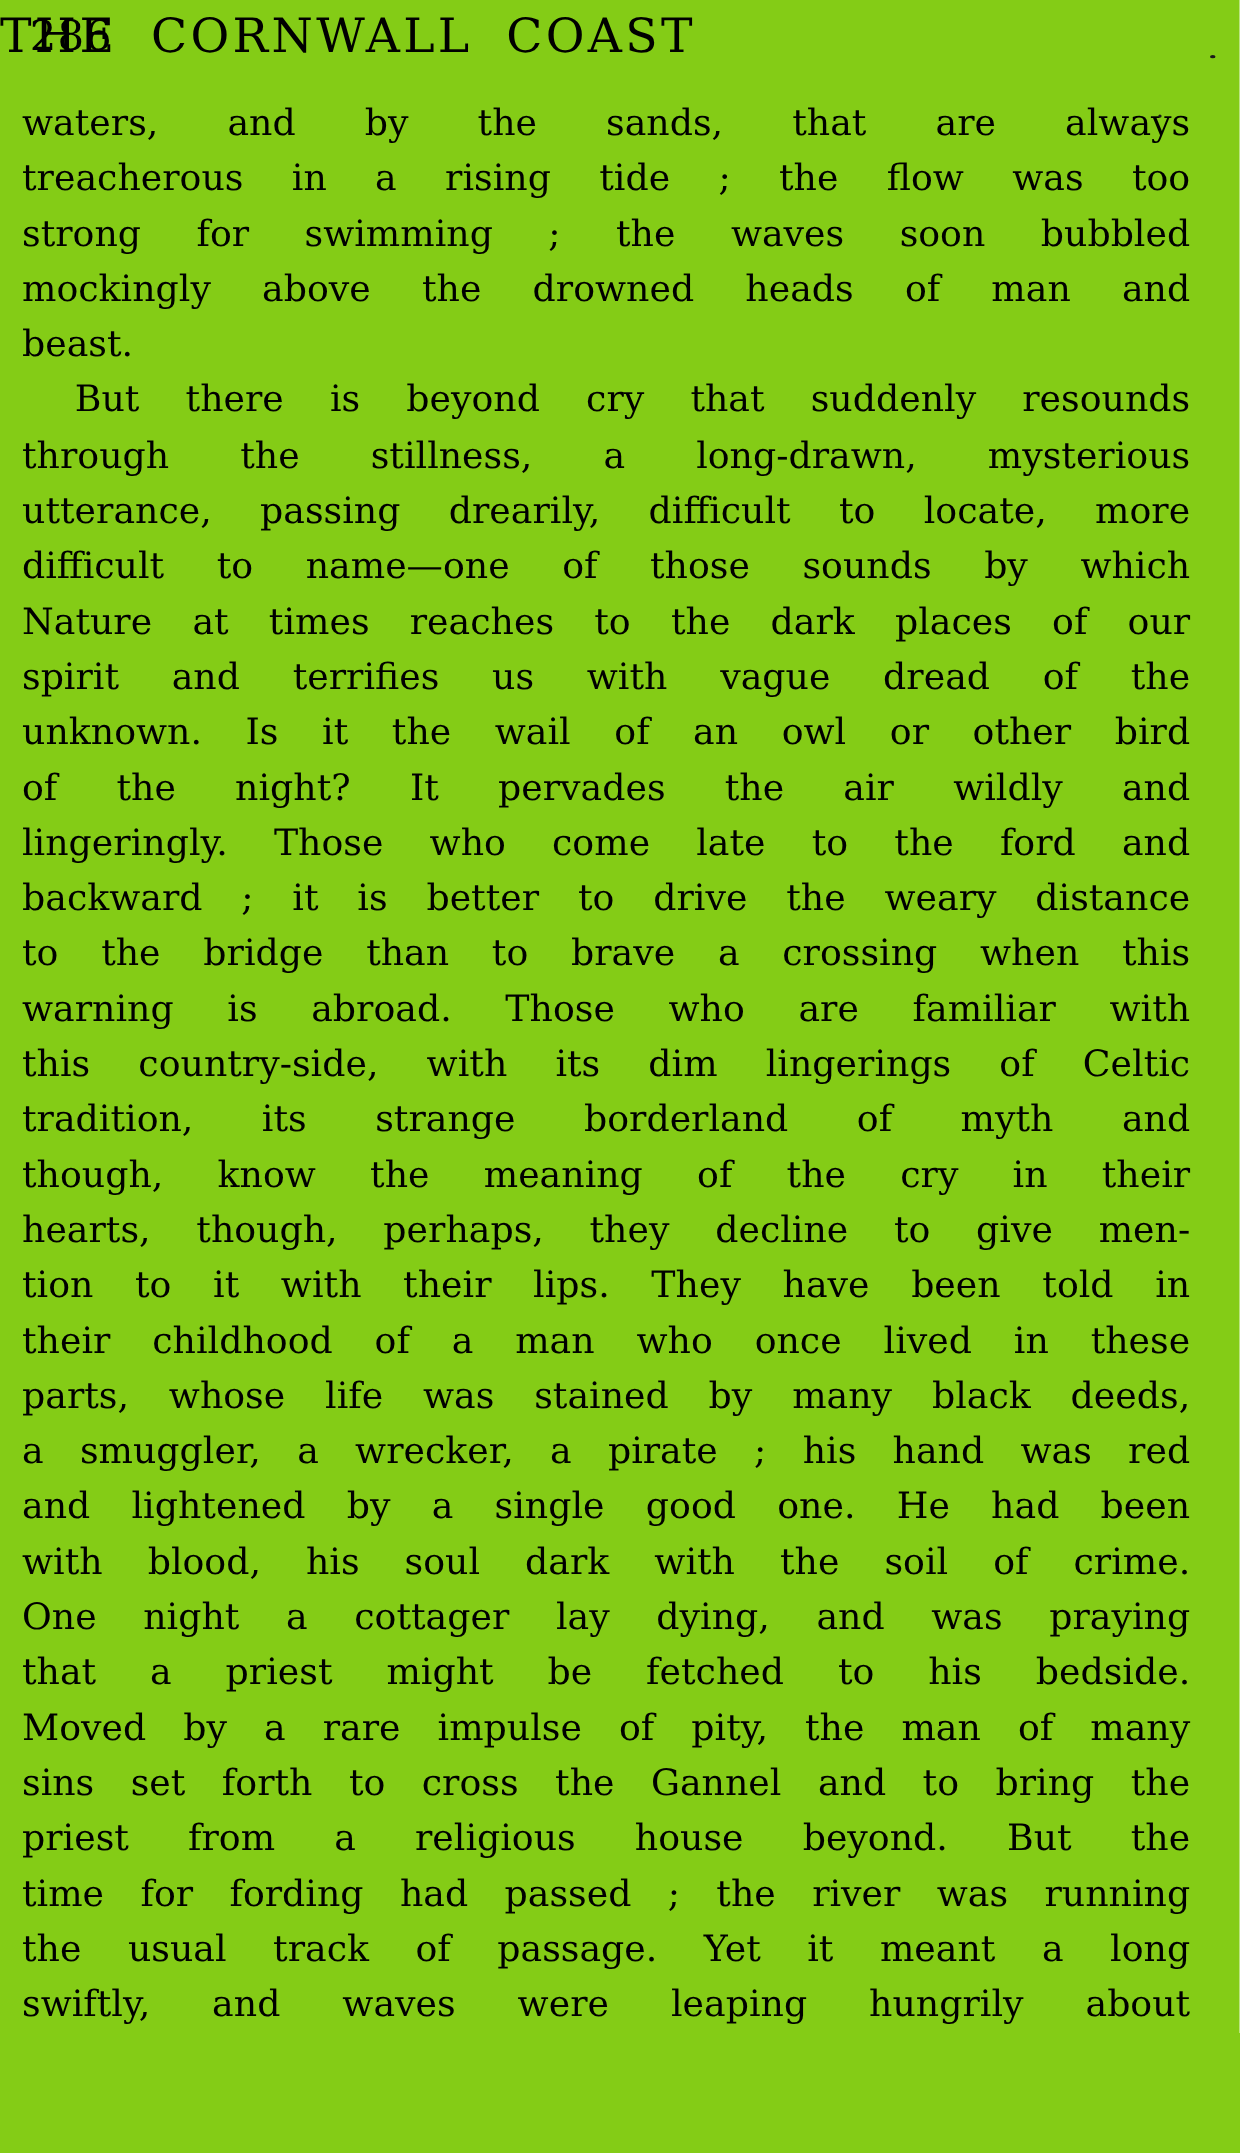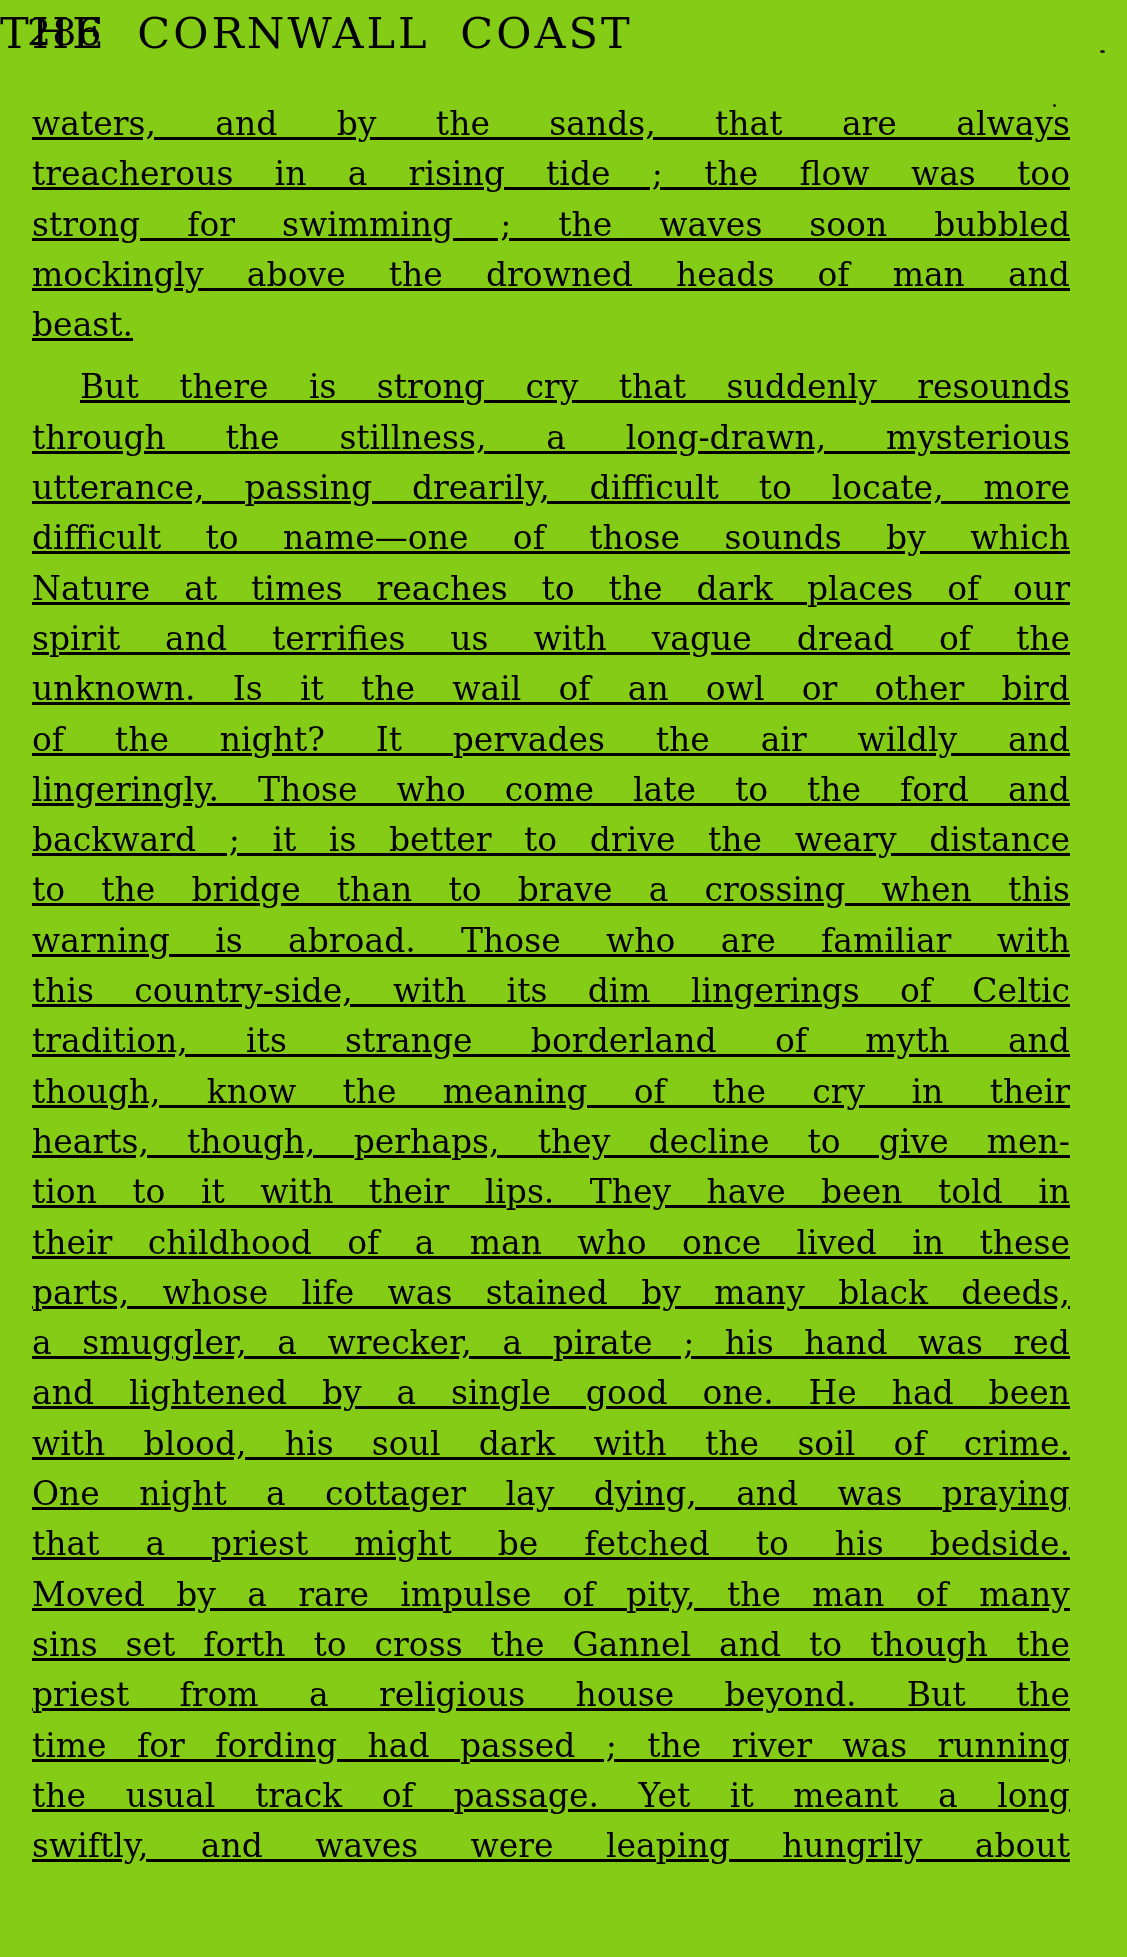--- a/index.html
+++ b/index.html
@@ -43,23 +43,22 @@
     word-spacing: 14px;
     white-space: nowrap;
   }
   .text-column {
     position: absolute;
     left: 20px;
     top: 87px;
     width: 1062px;
   }
   .paragraph {
-    margin: 12px;
+    margin: 0;
     padding: 0;
-    text-decoration: underline;
   }
   .line {
     font-size: 33px;
     line-height: 50.3px;
     text-align: justify;
     text-align-last: justify;
     white-space: normal;
     word-spacing: 2px;
   }
   .line.indent {
@@ -97,21 +96,21 @@
 
   <div class="text-column">
       <div class="paragraph">
         <div class="line">waters, and by the sands, that are always</div>
         <div class="line">treacherous in a rising tide ; the flow was too</div>
         <div class="line">strong for swimming ; the waves soon bubbled</div>
         <div class="line">mockingly above the drowned heads of man and</div>
         <div class="line para-end">beast.</div>
       </div>
       <div class="paragraph">
-        <div class="line indent">But there is strong cry that suddenly resounds</div>
+        <div class="line indent">But there is beyond cry that suddenly resounds</div>
         <div class="line">through the stillness, a long-drawn, mysterious</div>
         <div class="line">utterance, passing drearily, difficult to locate, more</div>
         <div class="line">difficult to name—one of those sounds by which</div>
         <div class="line">Nature at times reaches to the dark places of our</div>
         <div class="line">spirit and terrifies us with vague dread of the</div>
         <div class="line">unknown. Is it the wail of an owl or other bird</div>
         <div class="line">of the night? It pervades the air wildly and</div>
         <div class="line">lingeringly. Those who come late to the ford and</div>
         <div class="line">backward ; it is better to drive the weary distance</div>
         <div class="line">to the bridge than to brave a crossing when this</div>
@@ -122,21 +121,21 @@
         <div class="line">hearts, though, perhaps, they decline to give men-</div>
         <div class="line">tion to it with their lips. They have been told in</div>
         <div class="line">their childhood of a man who once lived in these</div>
         <div class="line">parts, whose life was stained by many black deeds,</div>
         <div class="line">a smuggler, a wrecker, a pirate ; his hand was red</div>
         <div class="line">and lightened by a single good one. He had been</div>
         <div class="line">with blood, his soul dark with the soil of crime.</div>
         <div class="line">One night a cottager lay dying, and was praying</div>
         <div class="line">that a priest might be fetched to his bedside.</div>
         <div class="line">Moved by a rare impulse of pity, the man of many</div>
-        <div class="line">sins set forth to cross the Gannel and to though the</div>
+        <div class="line">sins set forth to cross the Gannel and to bring the</div>
         <div class="line">priest from a religious house beyond. But the</div>
         <div class="line">time for fording had passed ; the river was running</div>
         <div class="line">the usual track of passage. Yet it meant a long</div>
         <div class="line">swiftly, and waves were leaping hungrily about</div>
       </div>
     </div>
 
   <div class="scan-speck speck-1"></div>
   <div class="scan-speck speck-2"></div>
 </div>

